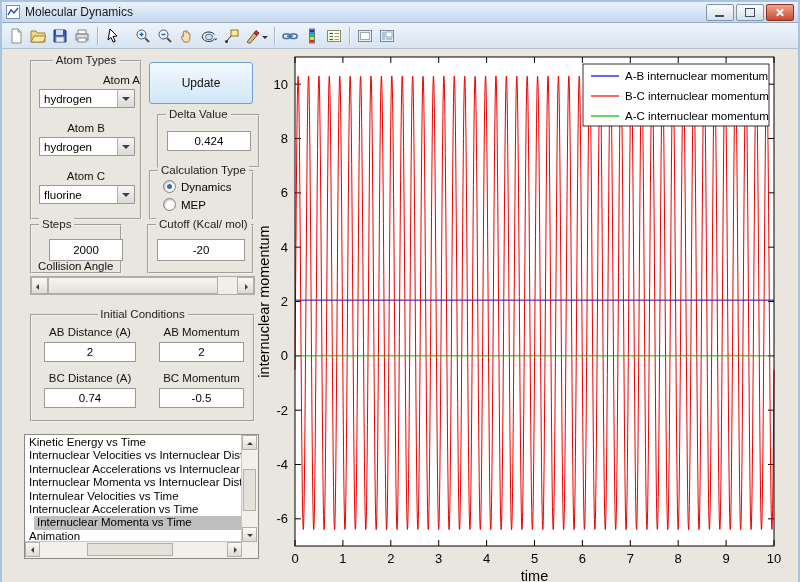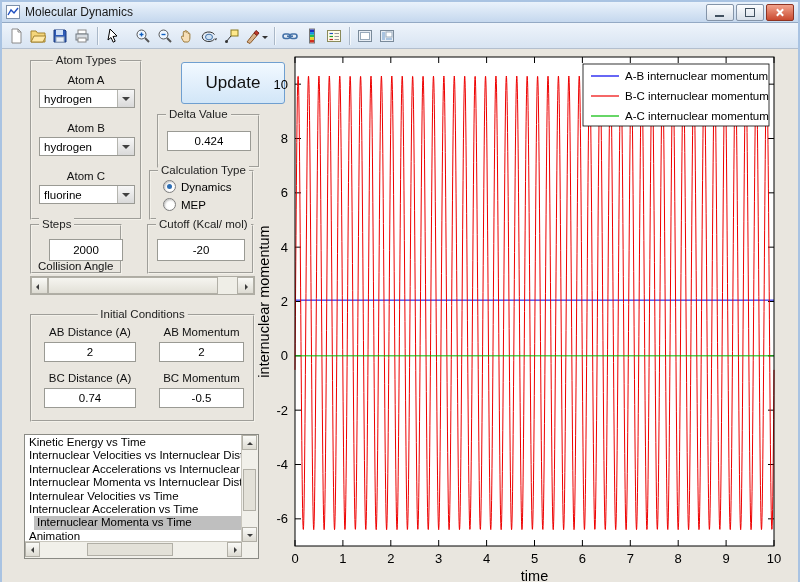--- a/index.html
+++ b/index.html
@@ -33,21 +33,21 @@
   .panel-title.centered{left:50%;transform:translateX(-50%);}
   .lbl{position:absolute;font-size:11.5px;color:#111;white-space:nowrap;}
   .field{position:absolute;background:#fff;border:1px solid #9a9a94;font-size:11.5px;
     text-align:center;box-sizing:border-box;}
   .combo{position:absolute;background:#fff;border:1px solid #9a9a94;height:19px;box-sizing:border-box;}
   .combo .txt{position:absolute;left:4px;top:2.5px;font-size:11.5px;}
   .combo .arrow-box{position:absolute;right:0;top:0;bottom:0;width:16px;background:linear-gradient(#f7f7f7,#d9d9d9);border-left:1px solid #b5b5af;}
   .combo .arrow-box::after{content:"";position:absolute;left:4px;top:7px;border:4px solid transparent;border-top-color:#404040;}
   .update-btn{position:absolute;left:147px;top:13px;width:102px;height:40px;
     background:linear-gradient(#f2f9ff,#d2e6f8);border:1px solid #6f9fd0;border-radius:3px;
-    font-size:17px;color:#111;display:flex;align-items:center;justify-content:center;margin-left:32px;}
+    font-size:12px;color:#111;display:flex;align-items:center;justify-content:center;}
   .radio-row{position:absolute;display:flex;align-items:center;gap:5px;justify-content:center;}
   .radio{width:11px;height:11px;border-radius:50%;background:#fff;border:1px solid #7d7d7d;
     box-shadow:inset 1px 1px 2px rgba(0,0,0,.25);position:relative;flex:none;}
   .radio.checked::after{content:"";position:absolute;left:2.5px;top:2.5px;width:5px;height:5px;border-radius:50%;background:#2f6fb4;}
   .radio-row .rlbl{font-size:11.5px;}
   
   .slider{position:absolute;left:28px;top:227px;width:225px;height:19px;background:#efeee7;
     border:1px solid #aeaca3;box-sizing:border-box;}
   .sl-arrow{position:absolute;top:0;bottom:0;width:17px;background:linear-gradient(#fafaf7,#dddbd2);border:1px solid #b1afa6;box-sizing:border-box;}
   .sl-arrow.left{left:0;} .sl-arrow.right{right:0;}
@@ -214,21 +214,21 @@
           <rect x="7" y="4" width="6" height="5" fill="#ffffff" stroke="#99aabb"></rect>
           <rect x="7" y="10" width="6" height="2" fill="#aac4e0"></rect>
         </svg>
       </span>
   </div>
 
   <div class="content">
 
     <div class="panel" style="left:28px;top:11px;width:112px;height:160px;">
       <span class="panel-title centered">Atom Types</span>
-      <span class="lbl" style="left:0;right:0;top:12px;text-align:center;">Atom A</span>
+      <span class="lbl" style="left:0;right:0;top:12px;text-align:right;">Atom A</span>
       <div class="combo" style="left:7px;top:27px;width:96px;">
         <span class="txt">hydrogen</span>
         <span class="arrow-box"></span>
       </div>
       <span class="lbl" style="left:0;right:0;top:60px;text-align:center;">Atom B</span>
       <div class="combo" style="left:7px;top:75px;width:96px;">
         <span class="txt">hydrogen</span>
         <span class="arrow-box"></span>
       </div>
       <span class="lbl" style="left:0;right:0;top:108px;text-align:center;">Atom C</span>

